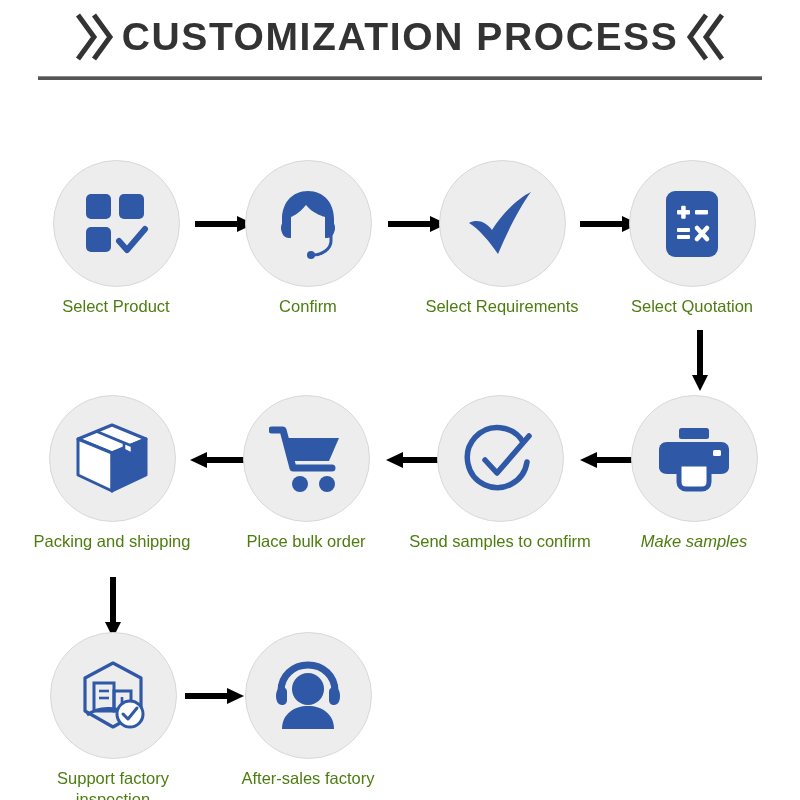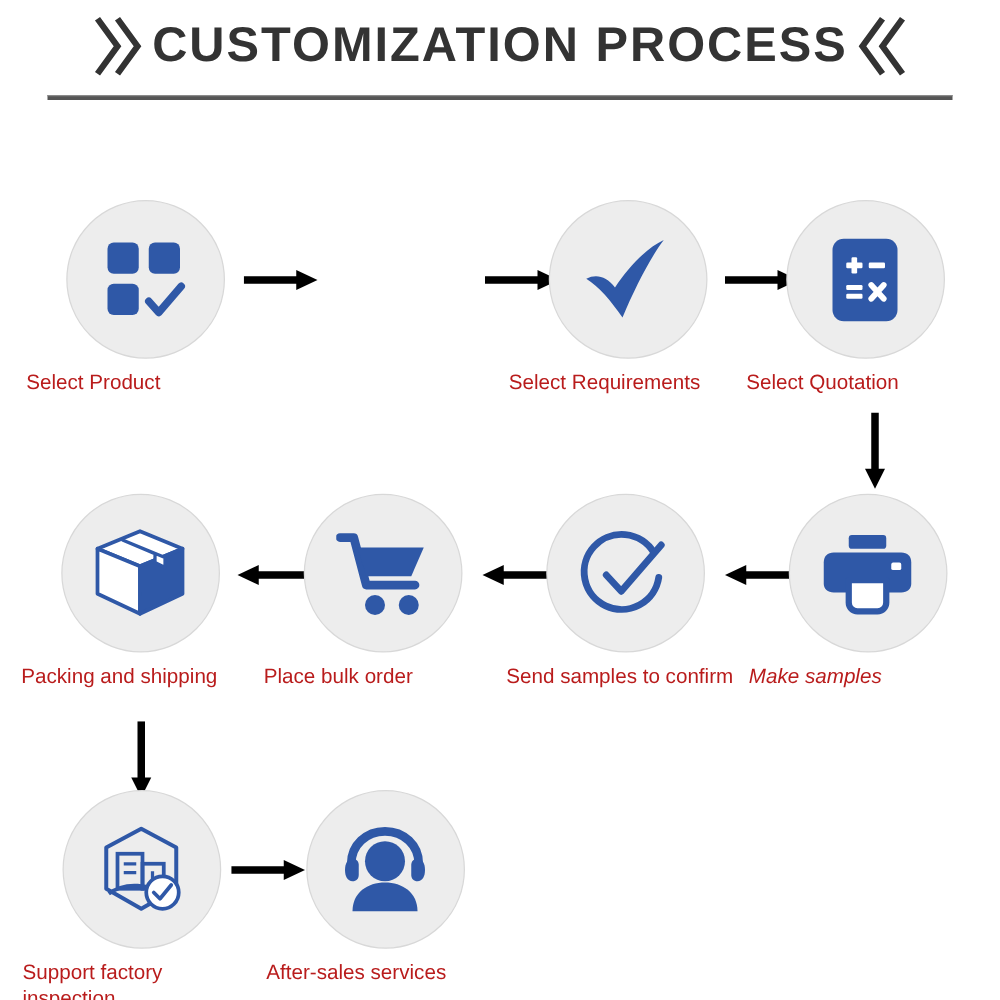--- a/index.html
+++ b/index.html
@@ -98,22 +98,22 @@
     align-items: center;
     justify-content: center;
   }
 
   .circle svg { display: block; }
 
   .step-label {
     margin-top: 9px;
     font-family: "Liberation Sans", sans-serif;
     font-size: 16.5px;
-    color: #b91c1c;
-    text-align: left;
+    color: #4d7c0f;
+    text-align: center;
     line-height: 1.28;
     width: 190px;
     white-space: pre-line;
   }
 
   
   .arrow-h, .arrow-v {
     position: absolute;
   }
   .arrow-h svg, .arrow-v svg { display: block; }
@@ -156,20 +156,34 @@
       <div class="step-label">Select Product</div>
     </div>
 
     <div class="arrow-h" style="left:195px; top:55px;">
       <svg width="60" height="18" viewBox="0 0 60 18">
         <rect x="0" y="6" width="44" height="6" fill="#000000"></rect>
         <path d="M42 1 L59 9 L42 17 Z" fill="#000000"></path>
       </svg>
     </div>
 
+    <div class="step" style="left:218px;">
+      <div class="circle">
+        <svg width="72" height="74" viewBox="0 0 72 74">
+          <path d="M36 4 C20 4 10 16 10 32 L10 44 C10 48 13 51 17 51 L19 51 L19 30
+                   C19 30 27 27 34 18 C41 27 53 30 53 30 L53 51 L55 51
+                   C59 51 62 48 62 44 L62 32 C62 16 52 4 36 4 Z" fill="#2f58a7"></path>
+          <path d="M14 34 C11 34 9 37 9 41 C9 45 11 48 14 48 C16 48 18 47 18 45 L18 37 C18 35 16 34 14 34 Z" fill="#2f58a7"></path>
+          <path d="M58 34 C61 34 63 37 63 41 C63 45 61 48 58 48 C56 48 54 47 54 45 L54 37 C54 35 56 34 58 34 Z" fill="#2f58a7"></path>
+          <path d="M59 47 L59 54 C59 62 50 68 41 68" fill="none" stroke="#2f58a7" stroke-width="3"></path>
+          <circle cx="39" cy="68" r="4" fill="#2f58a7"></circle>
+        </svg>
+      </div>
+      <div class="step-label">Confirm</div>
+    </div>
 
     <div class="arrow-h" style="left:388px; top:55px;">
       <svg width="60" height="18" viewBox="0 0 60 18">
         <rect x="0" y="6" width="44" height="6" fill="#000000"></rect>
         <path d="M42 1 L59 9 L42 17 Z" fill="#000000"></path>
       </svg>
     </div>
 
     <div class="step" style="left:412px;">
       <div class="circle">
@@ -319,17 +333,17 @@
     <div class="step" style="left:218px;">
       <div class="circle">
         <svg width="74" height="70" viewBox="0 0 74 70">
           <path d="M10 30 C10 15 22 4 37 4 C52 4 64 15 64 30" fill="none" stroke="#2f58a7" stroke-width="7" stroke-linecap="round"></path>
           <path d="M11 26 C7 26 5 30 5 35 C5 40 7 44 11 44 C14 44 16 42 16 39 L16 31 C16 28 14 26 11 26 Z" fill="#2f58a7"></path>
           <path d="M63 26 C67 26 69 30 69 35 C69 40 67 44 63 44 C60 44 58 42 58 39 L58 31 C58 28 60 26 63 26 Z" fill="#2f58a7"></path>
           <circle cx="37" cy="28" r="16" fill="#2f58a7"></circle>
           <path d="M11 68 C11 53 23 45 37 45 C51 45 63 53 63 68 Z" fill="#2f58a7"></path>
         </svg>
       </div>
-      <div class="step-label">After-sales services</div>
+      <div class="step-label">After-sales factory</div>
     </div>
   </div>
 
 </div>
 
 </body></html>

